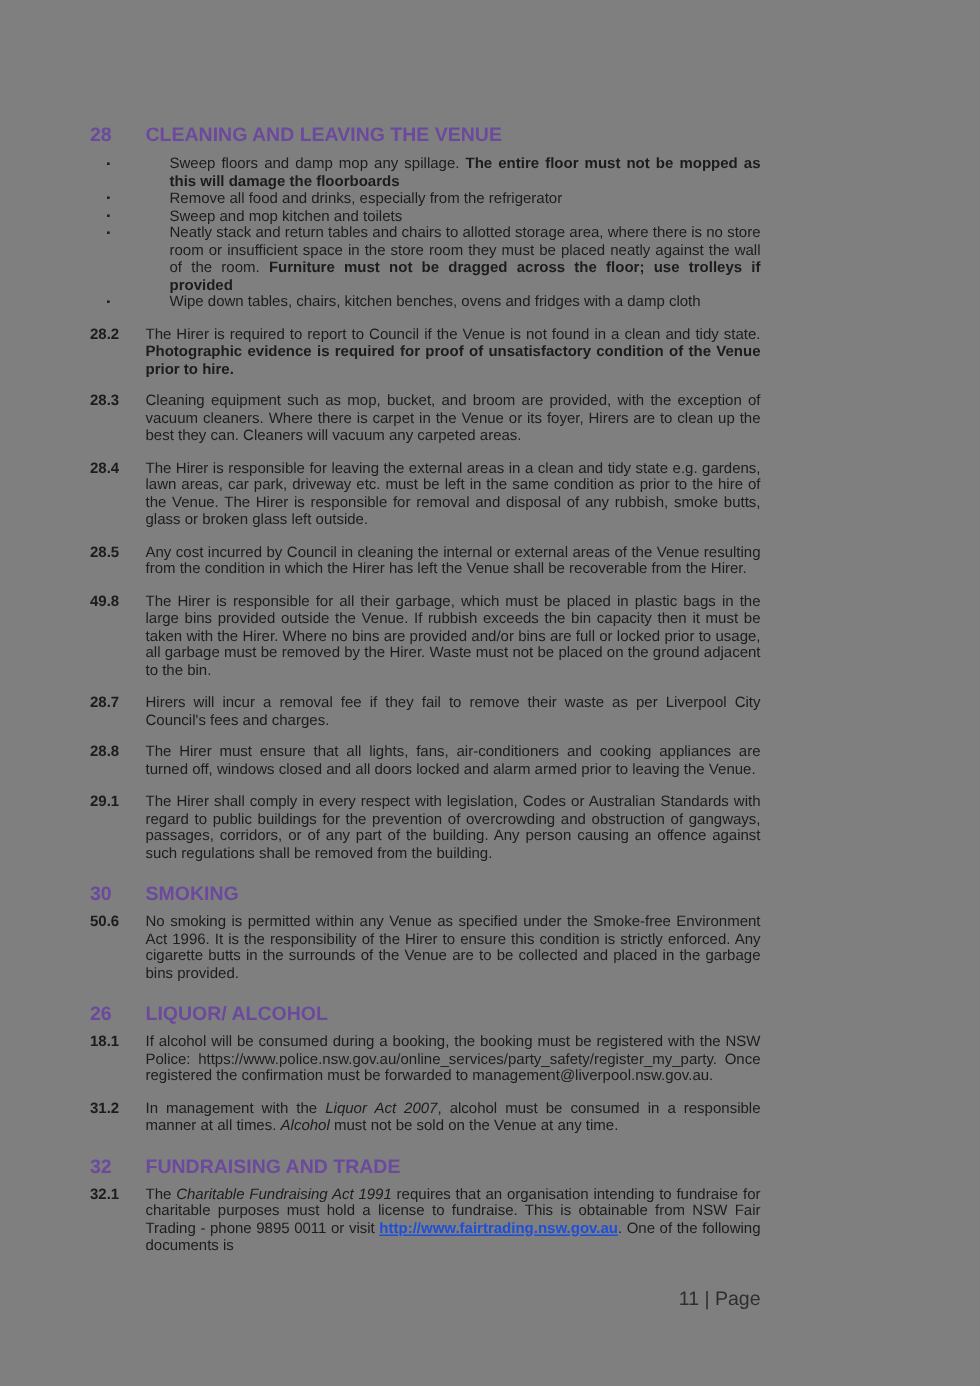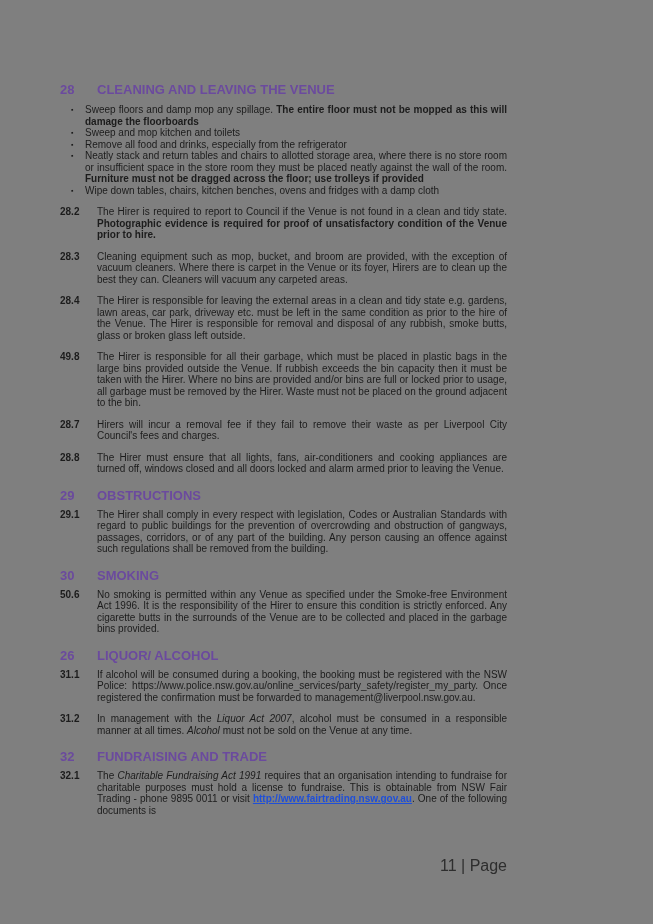--- a/index.html
+++ b/index.html
@@ -45,20 +45,21 @@
   .cbody {
     flex: 1;
     text-align: justify;
   }
   .bullets {
     margin: 1px 0 0 11px;
     padding: 0;
   }
   .bullet {
     display: flex;
+    gap: 28px;
   }
   .bmark {
     width: 14px;
     flex-shrink: 0;
     font-size: 7px;
     line-height: 11.5px;
   }
   .btext {
     flex: 1;
     text-align: justify;
@@ -68,21 +69,21 @@
   .seg-link {
     color: var(--link, #1f4fd8);
     font-weight: 700;
     text-decoration: underline;
     cursor: pointer;
   }
   .footer {
     position: absolute;
     top: 860px;
     right: 33px;
-    font-size: 16px;
+    font-size: 13px;
     line-height: 12px;
     color: #2e2e2e;
   }
 </style>
 </head>
 <body>
 
 <div class="page">
   <div id="sections">
       <div class="heading">
@@ -90,25 +91,25 @@
         <span class="title">CLEANING AND LEAVING THE VENUE</span>
       </div>
       <div class="clause">
         <div class="cbody"><div class="bullets">
             <div class="bullet">
               <span class="bmark">▪</span>
               <span class="btext"><span class="seg-n">Sweep floors and damp mop any spillage. </span><span class="seg-b">The entire floor must not be mopped as this will damage the floorboards</span></span>
             </div>
             <div class="bullet">
               <span class="bmark">▪</span>
-              <span class="btext"><span class="seg-n">Sweep and mop kitchen and toilets</span></span>
+              <span class="btext"><span class="seg-n">Remove all food and drinks, especially from the refrigerator</span></span>
             </div>
             <div class="bullet">
               <span class="bmark">▪</span>
-              <span class="btext"><span class="seg-n">Remove all food and drinks, especially from the refrigerator</span></span>
+              <span class="btext"><span class="seg-n">Sweep and mop kitchen and toilets</span></span>
             </div>
             <div class="bullet">
               <span class="bmark">▪</span>
               <span class="btext"><span class="seg-n">Neatly stack and return tables and chairs to allotted storage area, where there is no store room or insufficient space in the store room they must be placed neatly against the wall of the room. </span><span class="seg-b">Furniture must not be dragged across the floor; use trolleys if provided</span></span>
             </div>
             <div class="bullet">
               <span class="bmark">▪</span>
               <span class="btext"><span class="seg-n">Wipe down tables, chairs, kitchen benches, ovens and fridges with a damp cloth</span></span>
             </div>
           </div></div>
@@ -119,53 +120,53 @@
       </div>
       <div class="clause">
         <span class="cnum">28.3</span>
         <div class="cbody"><span class="seg-n">Cleaning equipment such as mop, bucket, and broom are provided, with the exception of vacuum cleaners. Where there is carpet in the Venue or its foyer, Hirers are to clean up the best they can. Cleaners will vacuum any carpeted areas.</span></div>
       </div>
       <div class="clause">
         <span class="cnum">28.4</span>
         <div class="cbody"><span class="seg-n">The Hirer is responsible for leaving the external areas in a clean and tidy state e.g. gardens, lawn areas, car park, driveway etc. must be left in the same condition as prior to the hire of the Venue. The Hirer is responsible for removal and disposal of any rubbish, smoke butts, glass or broken glass left outside.</span></div>
       </div>
       <div class="clause">
+        <span class="cnum">28.5</span>
+        <div class="cbody"><span class="seg-n">Any cost incurred by Council in cleaning the internal or external areas of the Venue resulting from the condition in which the Hirer has left the Venue shall be recoverable from the Hirer.</span></div>
+      </div>
+      <div class="clause">
         <span class="cnum">49.8</span>
         <div class="cbody"><span class="seg-n">The Hirer is responsible for all their garbage, which must be placed in plastic bags in the large bins provided outside the Venue. If rubbish exceeds the bin capacity then it must be taken with the Hirer. Where no bins are provided and/or bins are full or locked prior to usage, all garbage must be removed by the Hirer. Waste must not be placed on the ground adjacent to the bin.</span></div>
       </div>
       <div class="clause">
         <span class="cnum">28.7</span>
         <div class="cbody"><span class="seg-n">Hirers will incur a removal fee if they fail to remove their waste as per Liverpool City Council's fees and charges.</span></div>
       </div>
       <div class="clause">
         <span class="cnum">28.8</span>
         <div class="cbody"><span class="seg-n">The Hirer must ensure that all lights, fans, air-conditioners and cooking appliances are turned off, windows closed and all doors locked and alarm armed prior to leaving the Venue.</span></div>
-      </div>
-      <div class="heading">
-        <span class="num">29</span>
-        <span class="title">OBSTRUCTIONS</span>
       </div>
       <div class="clause">
         <span class="cnum">29.1</span>
         <div class="cbody"><span class="seg-n">The Hirer shall comply in every respect with legislation, Codes or Australian Standards with regard to public buildings for the prevention of overcrowding and obstruction of gangways, passages, corridors, or of any part of the building. Any person causing an offence against such regulations shall be removed from the building.</span></div>
       </div>
       <div class="heading">
         <span class="num">30</span>
         <span class="title">SMOKING</span>
       </div>
       <div class="clause">
         <span class="cnum">50.6</span>
         <div class="cbody"><span class="seg-n">No smoking is permitted within any Venue as specified under the Smoke-free Environment Act 1996. It is the responsibility of the Hirer to ensure this condition is strictly enforced. Any cigarette butts in the surrounds of the Venue are to be collected and placed in the garbage bins provided.</span></div>
       </div>
       <div class="heading">
         <span class="num">26</span>
         <span class="title">LIQUOR/ ALCOHOL</span>
       </div>
       <div class="clause">
-        <span class="cnum">31.1</span>
+        <span class="cnum">18.1</span>
         <div class="cbody"><span class="seg-n">If alcohol will be consumed during a booking, the booking must be registered with the NSW Police: https://www.police.nsw.gov.au/online_services/party_safety/register_my_party.  Once registered the confirmation must be forwarded to management@liverpool.nsw.gov.au.</span></div>
       </div>
       <div class="clause">
         <span class="cnum">31.2</span>
         <div class="cbody"><span class="seg-n">In management with the </span><span class="seg-i">Liquor Act 2007</span><span class="seg-n">, alcohol must be consumed in a responsible manner at all times. </span><span class="seg-i">Alcohol</span><span class="seg-n"> must not be sold on the Venue at any time.</span></div>
       </div>
       <div class="heading">
         <span class="num">32</span>
         <span class="title">FUNDRAISING AND TRADE</span>
       </div>

